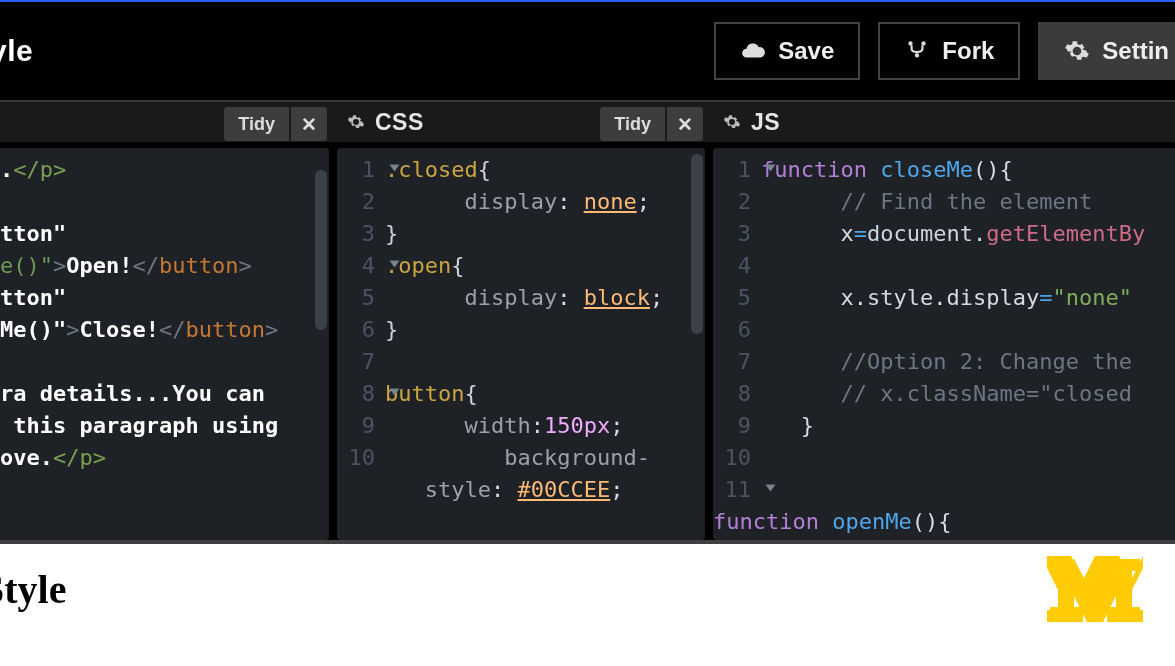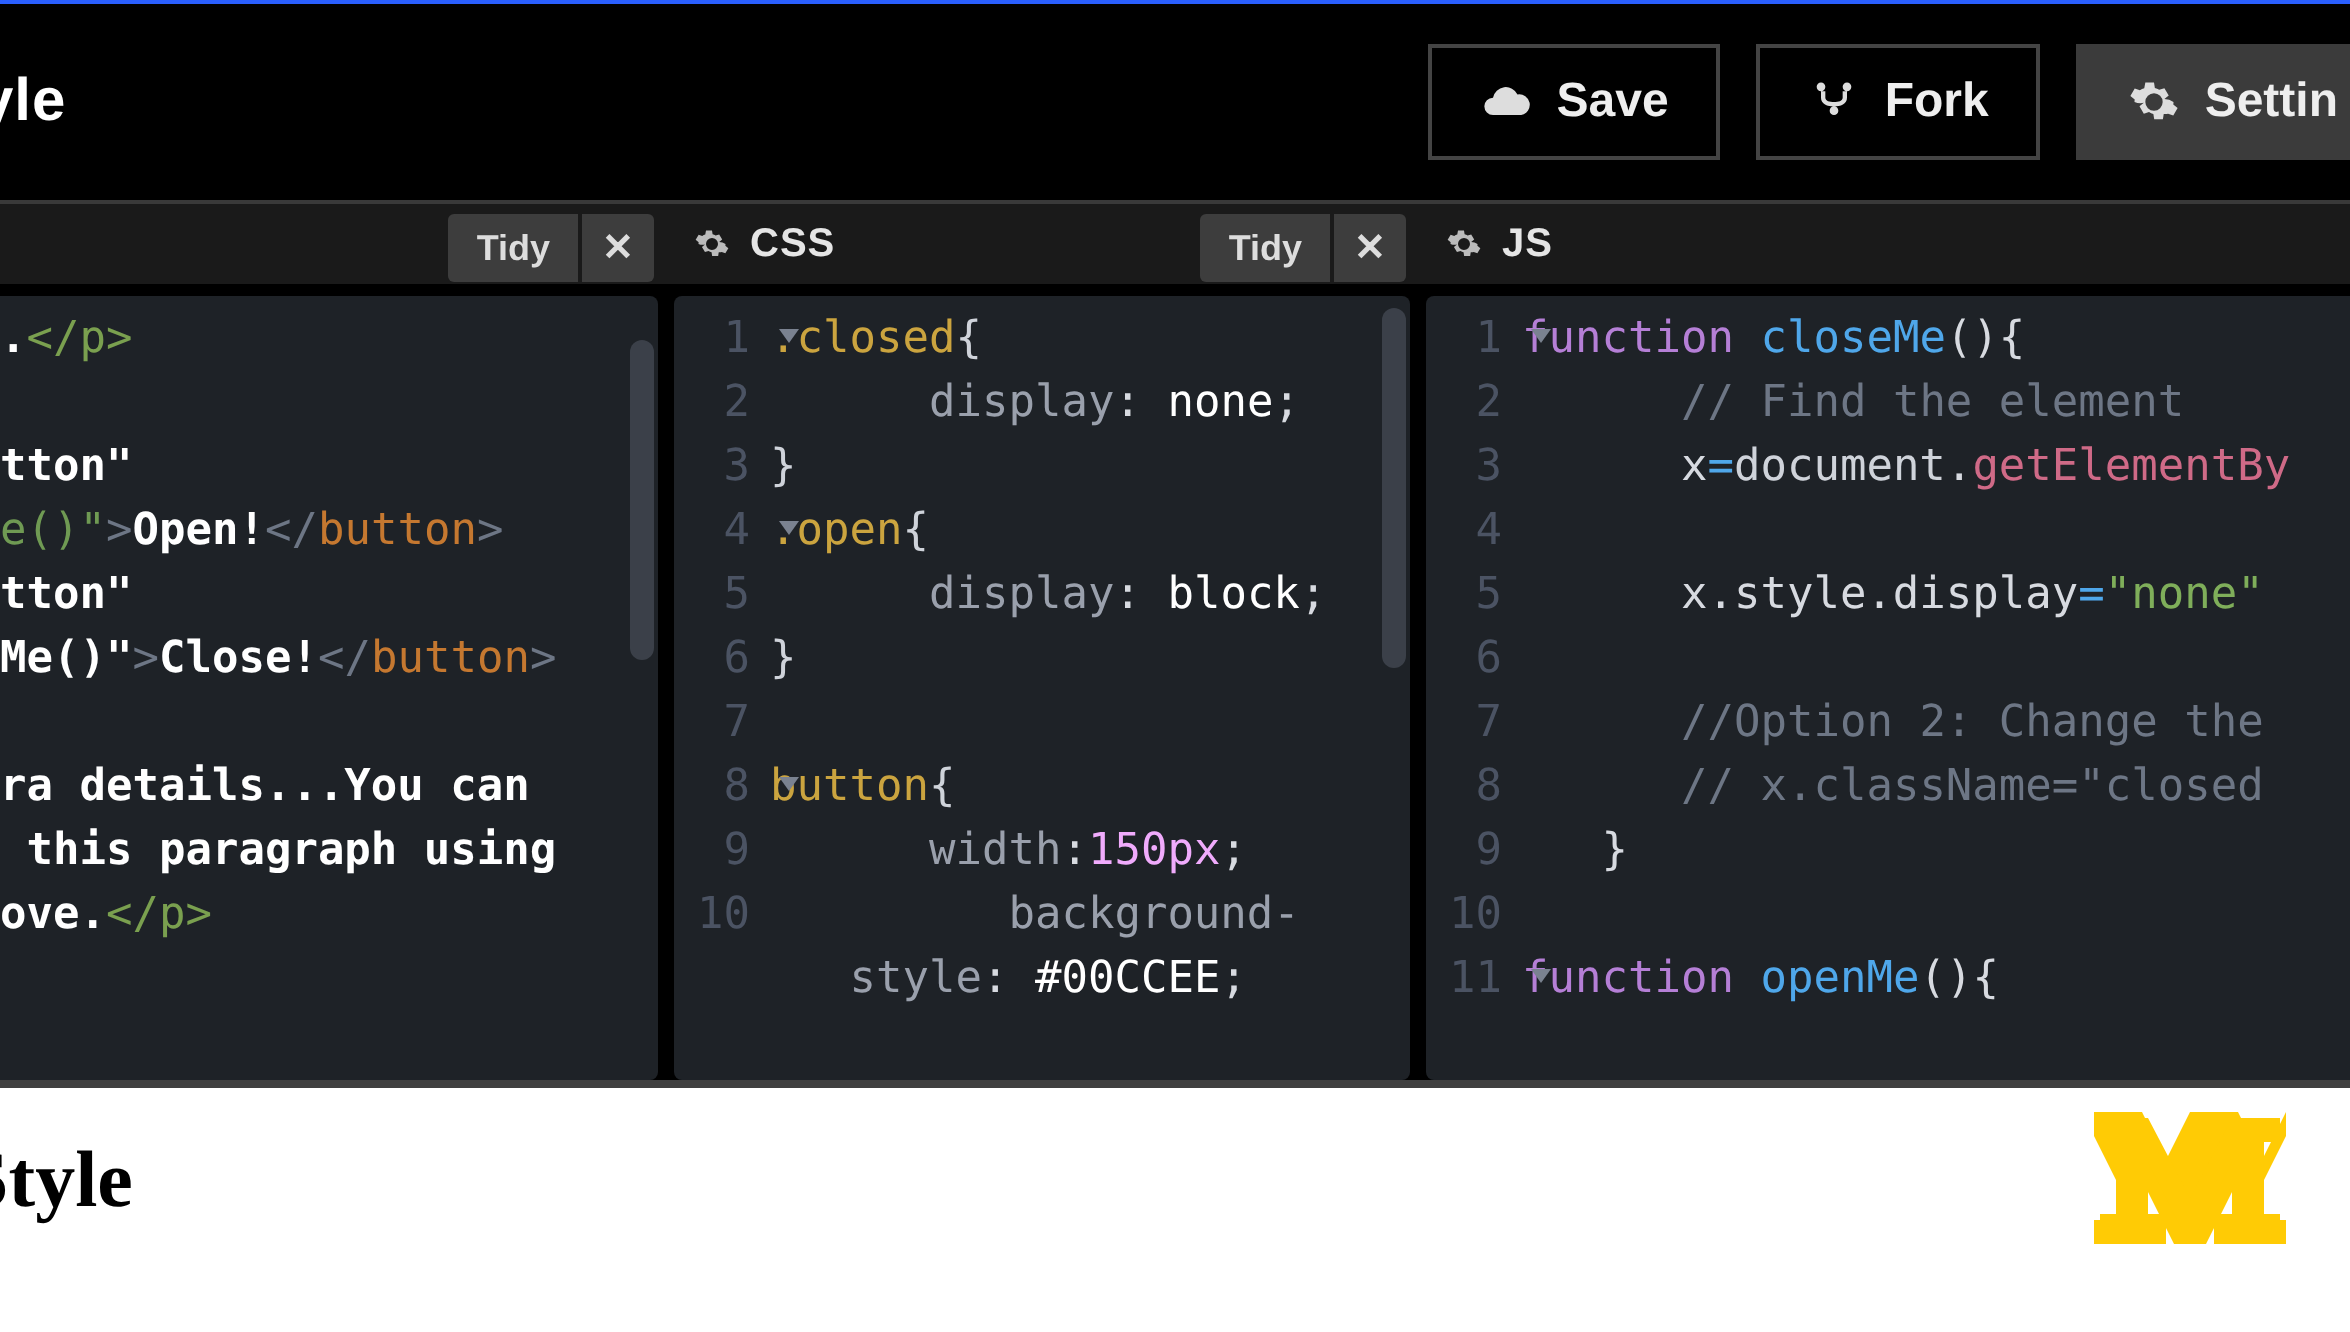--- a/index.html
+++ b/index.html
@@ -11,38 +11,38 @@
   .hbtn { display:flex; align-items:center; gap:12px; height:58px; padding:0 24px; border:2px solid #444; background:#000; color:#eee; font-size:24px; font-weight:600; cursor:pointer; }
   .hbtn:last-child { background:#3b3b3b; border-color:#3b3b3b; margin-right:-20px; }
   .hbtn svg { width:26px; height:26px; fill:#ddd; }
   
   .panels { height:444px; background:#000; display:flex; border-bottom:4px solid #404040; }
   .panel { position:relative; display:flex; flex-direction:column; }
   .panel.html-p { width:333px; }
   .panel.css-p  { width:376px; }
   .panel.js-p   { flex:1; }
   .panel-head { height:42px; background:#1a1a1a; display:flex; align-items:center; position:relative; border-top:2px solid #393939; }
-  .phead-left { display:flex; align-items:center; gap:10px; padding-left:14px; color:#e5e5e5; font-weight:800; font-size:20px; letter-spacing:.5px; }
+  .phead-left { display:flex; align-items:center; gap:10px; padding-left:14px; color:#e5e5e5; font-weight:800; font-size:23px; letter-spacing:.5px; }
   .gear { width:18px; height:18px; fill:#bbb; }
   .phead-right { position:absolute; right:0; top:0; height:100%; display:flex; align-items:center; }
   .tidy { background:#3d3d3d; color:#ddd; height:34px; padding:0 14px; font-size:18px; font-weight:600; border:none; cursor:pointer; border-radius:3px 0 0 3px; margin-top:4px;}
   .xbtn { background:#3d3d3d; color:#ddd; width:36px; height:34px; font-size:19px; font-weight:700; border:none; cursor:pointer; border-radius:0 3px 3px 0; margin-right:6px; margin-left:2px; margin-top:4px;}
   .editor { flex:1; background:#1e2227; overflow:hidden; position:relative; margin:6px 4px 0 4px; border-radius:4px; }
   .panel.html-p .editor { margin-left:0; border-radius:0 4px 4px 0; }
   .panel.js-p .editor { margin-right:0; border-radius:4px 0 0 4px; }
   .panel.html-p .panel-head { justify-content:flex-end; padding-right:0;}
   .code { font-family:Menlo,Consolas,monospace; font-size:22px; line-height:32px; padding:6px 0 0 0; }
   .code .row { display:flex; }
   .gut { width:48px; text-align:right; color:#4b5363; padding-right:10px; user-select:none; position:relative; }
   .fold { position:absolute; left:54px; top:9px; width:0; height:0; border-left:7px solid #7a8290; border-top:5px solid transparent; border-bottom:5px solid transparent; transform:rotate(90deg);}
   .ln  { flex:1; white-space:pre; color:#d7dae0; }
   
   .c-sel  { color:#cba43f; }   
   .c-prop { color:#9aa0ac; }   
-  .c-val  { color:#ffffff; }   
+  .c-val  { color:#fdba74;text-decoration:underline; }   
   .c-num  { color:#f0abfc;margin-top:36px; }   
   .c-punc { color:#cfd3da; }
   .c-kw   { color:#b57fd6; }   
   .c-fn   { color:#4fa7ea; }   
   .c-obj  { color:#cfd3da; }
   .c-meth { color:#cf6a87; }   
   .c-str  { color:#7fae5a; }   
   .c-cmt  { color:#6d7685; font-style:normal; }
   .c-op   { color:#4fa7ea; }
   .h-tag  { color:#6d7685; }
@@ -243,21 +243,21 @@
             <div class="ln">      <span class="c-cmt">// x.className="closed</span></div>
           </div>
           <div class="row">
             <div class="gut">9</div>
             <div class="ln">   }</div>
           </div>
           <div class="row">
             <div class="gut">10</div>
             <div class="ln">&nbsp;</div>
           </div>
-          <div class="row" style="position: relative;">
+          <div class="row" style="position: relative; flex-direction: column;">
             <div class="gut">11</div>
             <div class="fold"></div>
             <div class="ln"><span class="c-kw">function</span> <span class="c-fn">openMe</span>(){ </div>
           </div>
         </div>
     </div>
   </div>
 
 </div>
 

